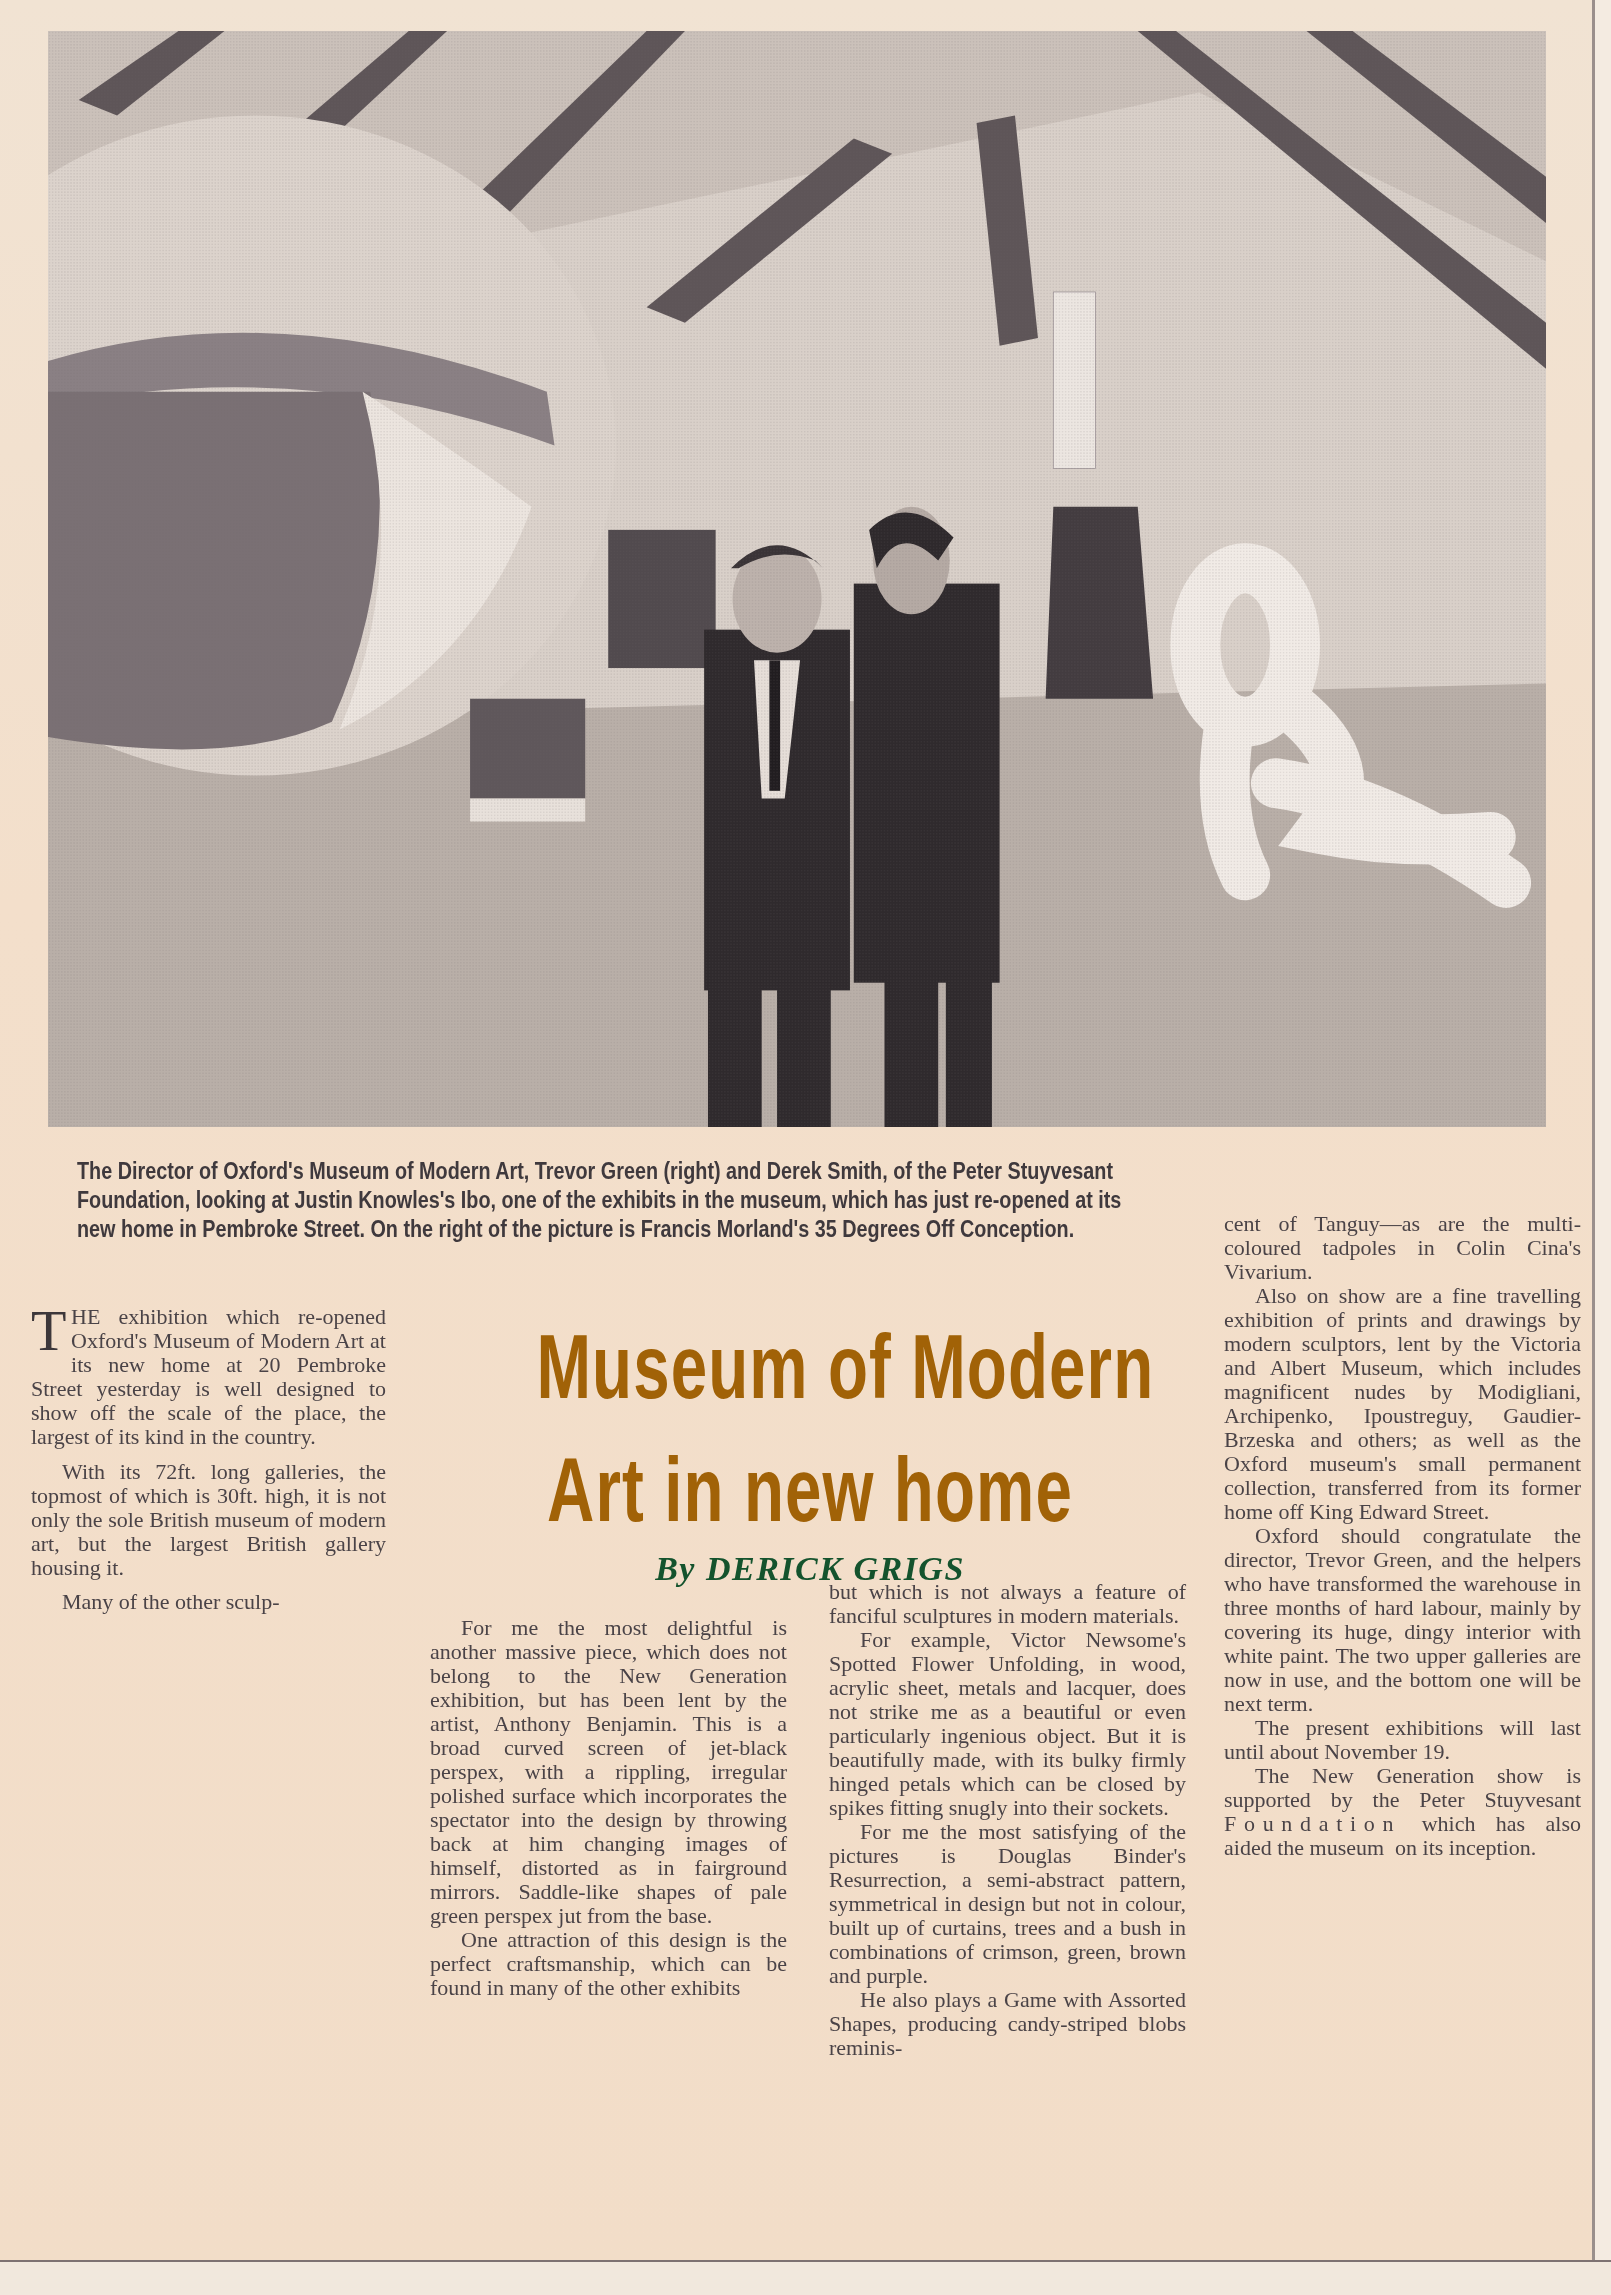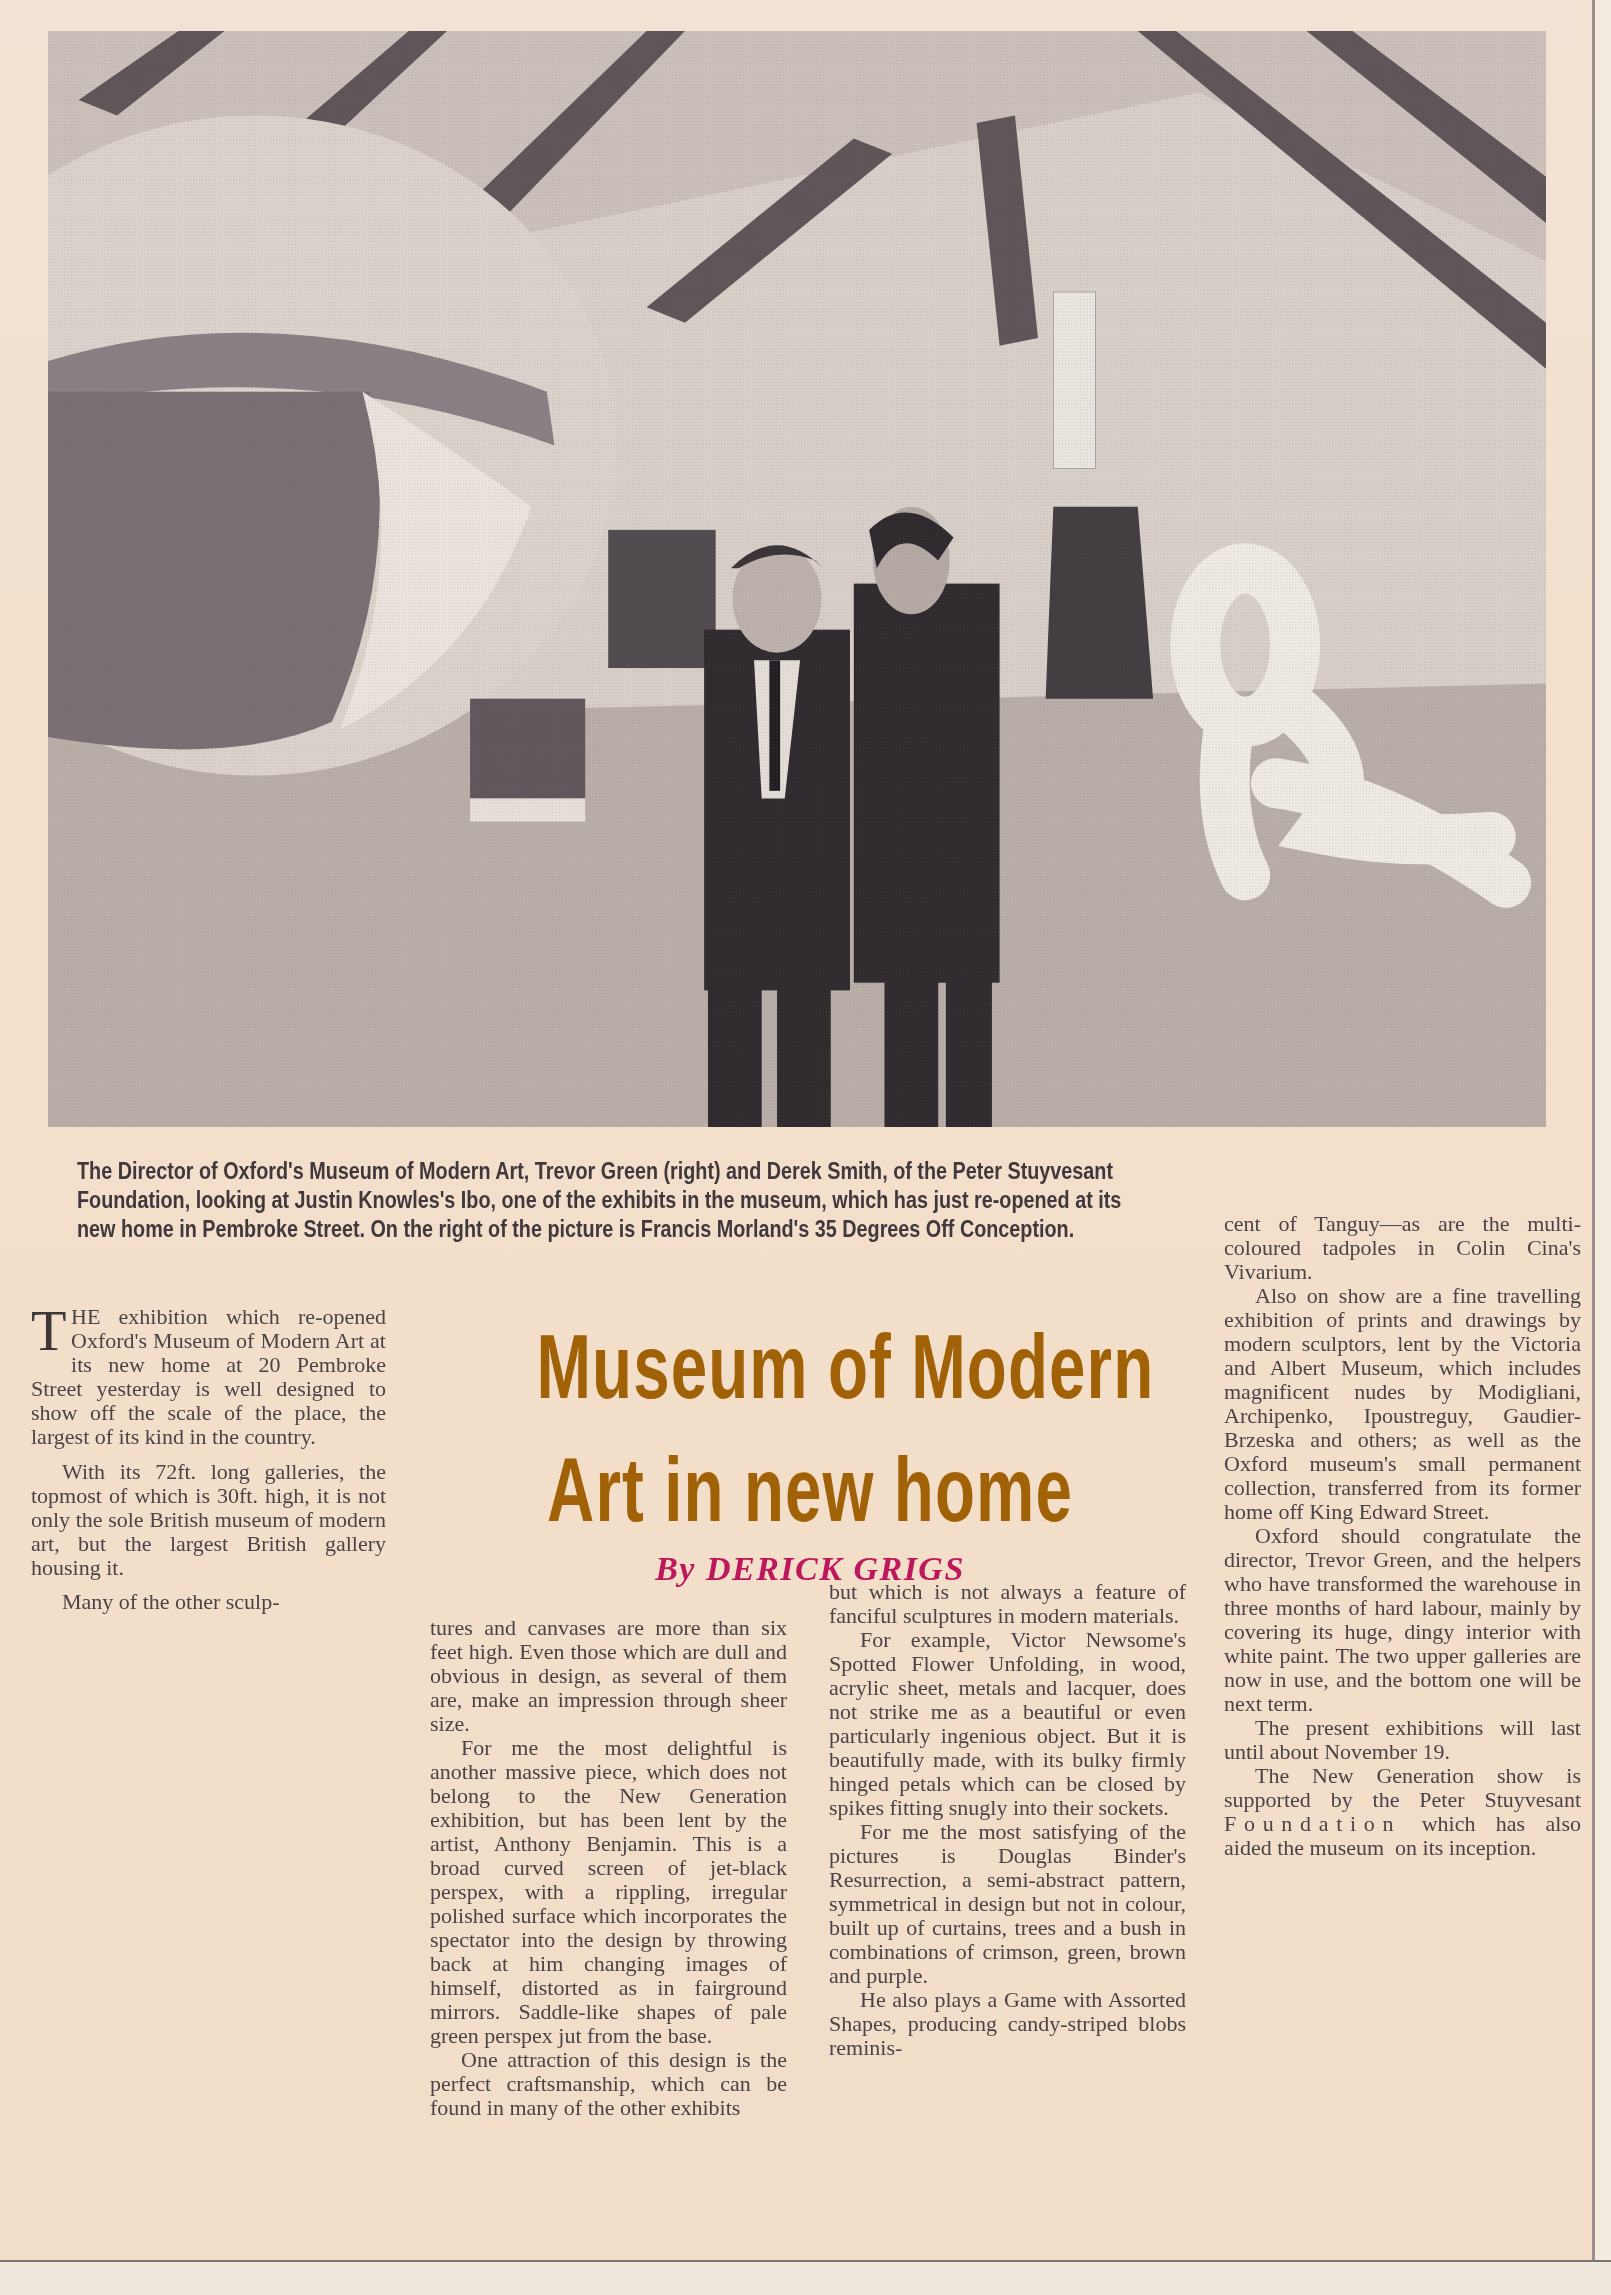--- a/index.html
+++ b/index.html
@@ -15,21 +15,21 @@
   .col p{margin:0 0 10.7px 0;text-indent:31px;}
   .col p.tight{margin-bottom:0;}
   .col p.noindent{text-indent:0;}
   .col1{left:31px;top:1305px;width:355px;}
   .col2{left:430px;top:1616px;width:357px;}
   .col3{left:829px;top:1580px;width:357px;}
   .col4{left:1224px;top:1212px;width:357px;}
   .dropcap{float:left;font-size:58px;line-height:46px;margin:3.1px 4.6px 0 0;color:#3d373a;}
   .headline{position:absolute;left:430px;top:1305px;width:760px;text-align:center;font-family:"Liberation Sans","DejaVu Sans",sans-serif;font-weight:bold;color:#a16207;}
   .headline .hl{font-size:91px;line-height:123px;transform:scaleX(0.72);transform-origin:center top;white-space:nowrap;letter-spacing:1.5px;}
-  .byline{position:absolute;left:430px;top:1550px;width:760px;text-align:center;font-family:"Liberation Serif","DejaVu Serif",serif;font-style:italic;font-weight:bold;font-size:34px;color:#be185d;letter-spacing:1.5px;}
+  .byline{position:absolute;left:430px;top:1550px;width:760px;text-align:center;font-family:"Liberation Serif","DejaVu Serif",serif;font-style:italic;font-weight:bold;font-size:34px;color:#14532d;letter-spacing:1.5px;}
   .spaced{letter-spacing:7.7px;}
 </style>
 </head>
 <body>
 
 <div class="paper"></div>
 <div class="right-strip"></div>
 <div class="bottom-strip"></div>
 
 <div class="photo">
@@ -104,21 +104,20 @@
   <p>Many of the other sculp-</p>
 </div>
 
 <div class="headline">
   <div class="hl">Museum of Modern</div>
   <div class="hl">Art in new home</div>
 </div>
 <div class="byline">By DERICK GRIGS</div>
 
 <div class="col col2">
-  <p class="noindent tight">tures and canvases are more than six feet high. Even those which are dull and obvious in design, as several of them are, make an impression through sheer size.</p>
   <p class="tight">For me the most delightful is another massive piece, which does not belong to the New Generation exhibition, but has been lent by the artist, Anthony Benjamin. This is a broad curved screen of jet-black perspex, with a rippling, irregular polished surface which incorporates the spectator into the design by throwing back at him changing images of himself, distorted as in fairground mirrors. Saddle-like shapes of pale green perspex jut from the base.</p>
   <p class="tight">One attraction of this design is the perfect craftsmanship, which can be found in many of the other exhibits</p>
 </div>
 
 <div class="col col3">
   <p class="noindent tight">but which is not always a feature of fanciful sculptures in modern materials.</p>
   <p class="tight">For example, Victor Newsome's Spotted Flower Unfolding, in wood, acrylic sheet, metals and lacquer, does not strike me as a beautiful or even particularly ingenious object. But it is beautifully made, with its bulky firmly hinged petals which can be closed by spikes fitting snugly into their sockets.</p>
   <p class="tight">For me the most satisfying of the pictures is Douglas Binder's Resurrection, a semi-abstract pattern, symmetrical in design but not in colour, built up of curtains, trees and a bush in combinations of crimson, green, brown and purple.</p>
   <p class="tight">He also plays a Game with Assorted Shapes, producing candy-striped blobs reminis-</p>
 </div>

